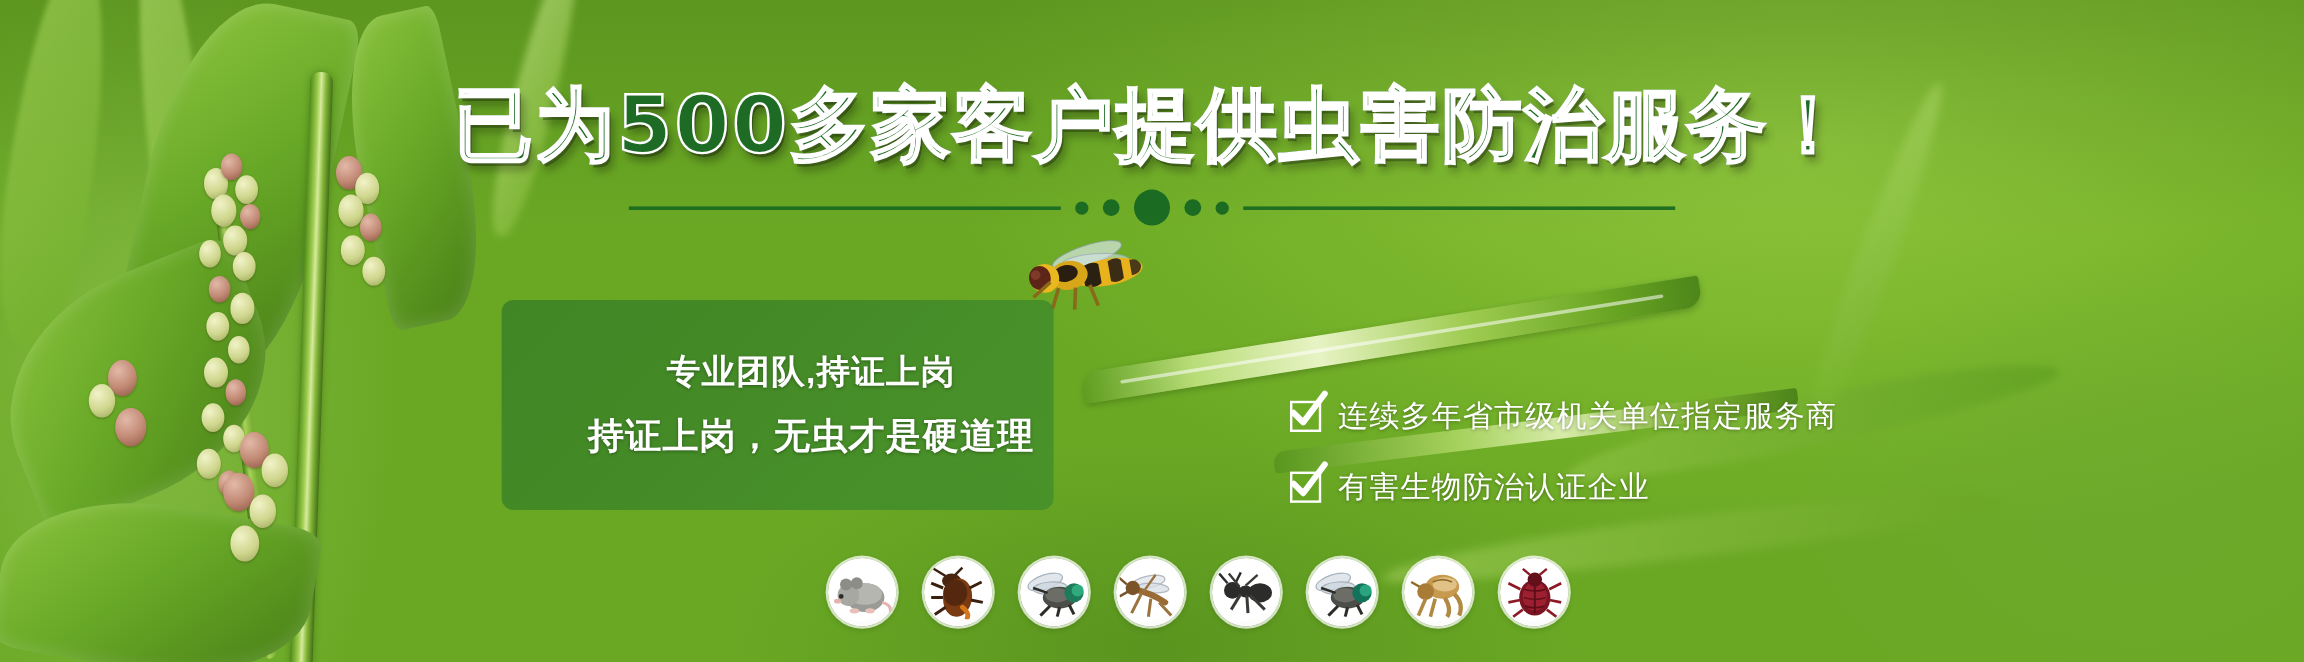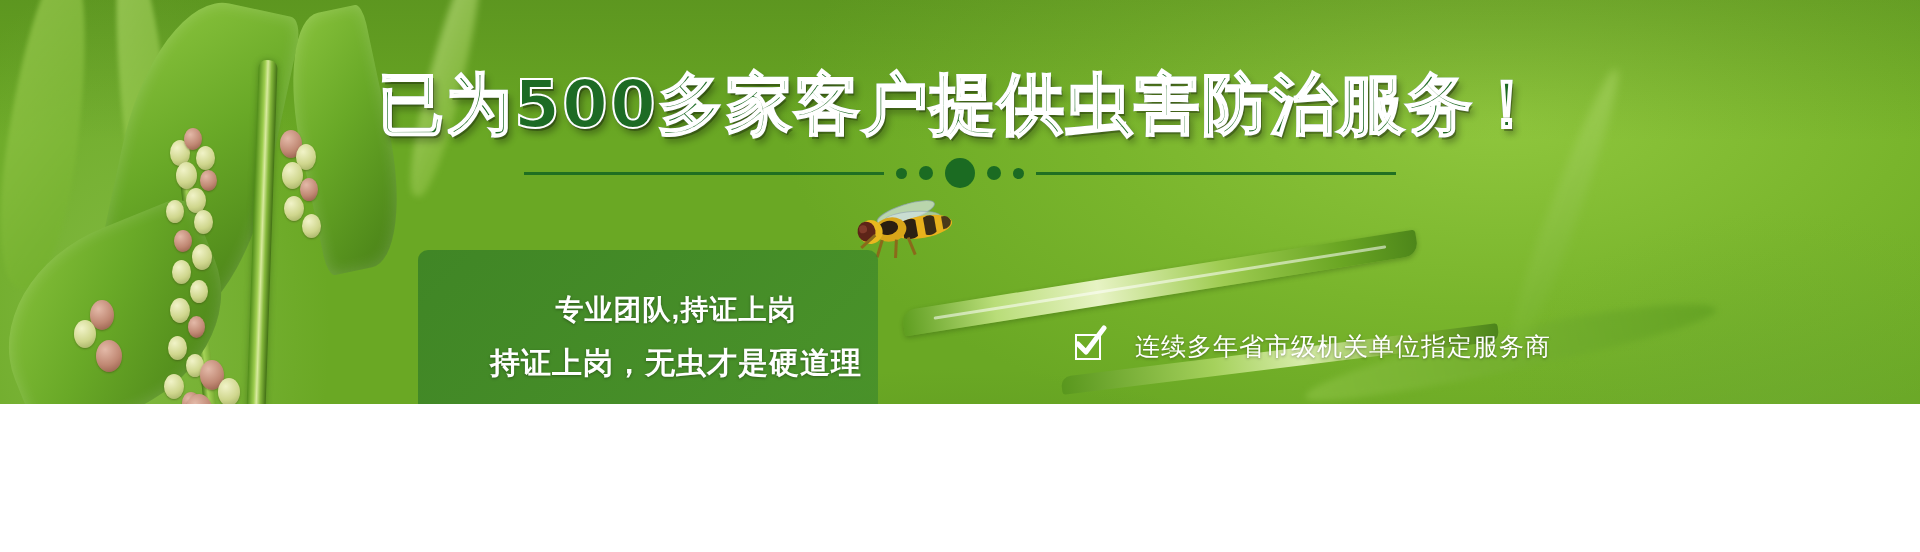--- a/index.html
+++ b/index.html
@@ -1,19 +1,19 @@
 <!DOCTYPE html>
 <html><head>
 <meta charset="utf-8">
 <style>
   html,body{margin:0;padding:0;background:#fff;}
   body{font-family:"Liberation Sans","DejaVu Sans",sans-serif;}
 
   #banner{
-    position:relative;width:1920px;height:404px;overflow:hidden;
+    position:relative;width:1920px;height:552px;overflow:hidden;
     background:#74b226;
   }
 
   
   .bg{position:absolute;inset:0;}
   .bg-base{
     background:
       radial-gradient(ellipse 900px 420px at 1500px 120px, #8fc63d 0%, #79b52c 45%, #6aa824 80%),
       radial-gradient(ellipse 1200px 600px at 420px 480px, #7cb731 0%, #5f9e20 60%, #4f8c1c 100%),
       linear-gradient(160deg,#6fae28 0%,#81bb33 35%,#6aa623 70%,#55931c 100%);
@@ -129,21 +129,21 @@
     margin-left:28px;
   }
   .pl{font-size:28px;letter-spacing:1px;}
   .pl.p1{font-size:28px;}
   .pl.p2{font-size:30px;}
   .pl.p3{font-size:30px;}
 
   
   .features{position:absolute;left:1075px;top:330px;display:flex;flex-direction:column;gap:26px;}
   .feat{display:flex;align-items:center;gap:14px;color:#fff;white-space:nowrap;}
-  .feat-label{font-size:25px;letter-spacing:1px;text-shadow:0 1px 3px rgba(0,0,0,.35);margin-left:20px;}
+  .feat-label{font-size:25px;letter-spacing:1px;text-shadow:0 1px 3px rgba(0,0,0,.35);}
   .chk{width:26px;height:26px;position:relative;flex:0 0 auto;}
   .chk .box{position:absolute;inset:0;border:2px solid #fff;}
   .chk svg{position:absolute;left:-2px;top:-9px;}
 
   
   .pests{position:absolute;left:690px;top:465px;display:flex;gap:23px;}
   .pest{
     width:57px;height:57px;border-radius:50%;
     background:radial-gradient(circle at 45% 38%, #ffffff 62%, #f1f1ef 100%);
     box-shadow:0 0 0 2px rgba(255,255,255,.75), 0 2px 5px rgba(25,60,10,.3);
@@ -272,20 +272,29 @@
   <div class="features">
     <div class="feat">
       <span class="chk">
         <span class="box"></span>
         <svg width="34" height="34" viewBox="0 0 34 34">
           <path d="M5 19 L13 27 L31 3" stroke="#ffffff" stroke-width="5" fill="none" stroke-linecap="round" stroke-linejoin="round"></path>
         </svg>
       </span>
       <span class="feat-label">连续多年省市级机关单位指定服务商</span>
     </div>
+    <div class="feat">
+      <span class="chk">
+        <span class="box"></span>
+        <svg width="34" height="34" viewBox="0 0 34 34">
+          <path d="M5 19 L13 27 L31 3" stroke="#ffffff" stroke-width="5" fill="none" stroke-linecap="round" stroke-linejoin="round"></path>
+        </svg>
+      </span>
+      <span class="feat-label">有害生物防治认证企业</span>
+    </div>
   </div>
 
   <div class="pests">
 
     <div class="pest">
       <svg width="50" height="40" viewBox="0 0 50 40">
         <ellipse cx="27" cy="24" rx="16" ry="12" fill="#9a9a96"></ellipse>
         <ellipse cx="27" cy="21" rx="14" ry="9" fill="#b6b6b1"></ellipse>
         <circle cx="13" cy="22" r="9" fill="#a8a8a3"></circle>
         <circle cx="11" cy="13" r="5" fill="#8d8d88"></circle>

